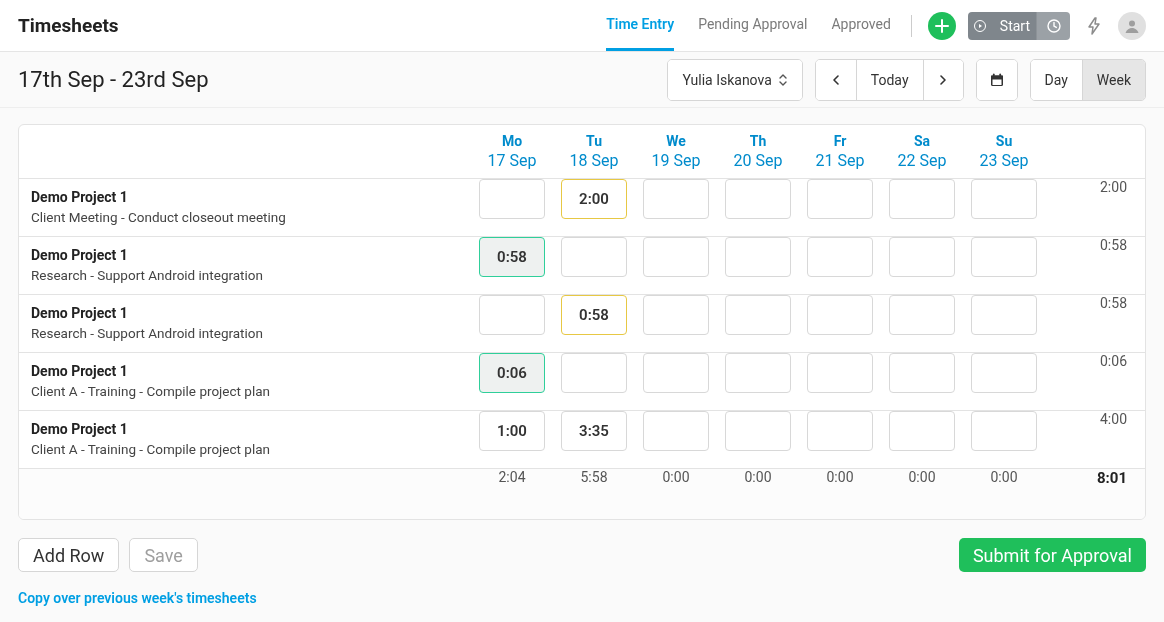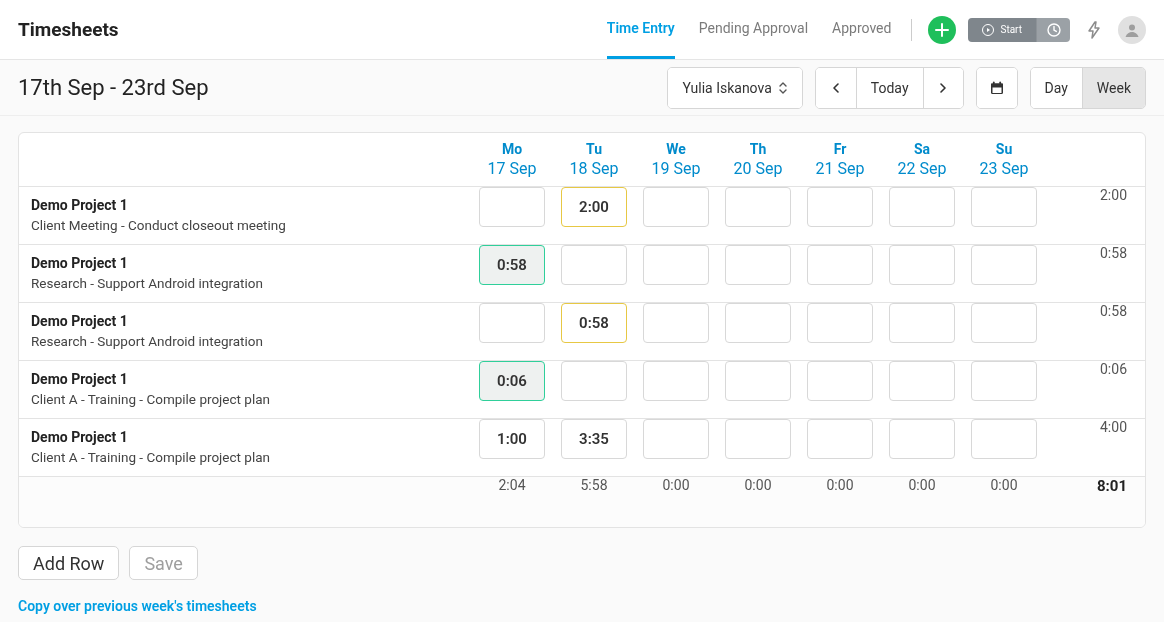--- a/index.html
+++ b/index.html
@@ -5,21 +5,21 @@
   * { box-sizing: border-box; margin: 0; padding: 0; }
   body {
     font-family: -apple-system, BlinkMacSystemFont, "Segoe UI", Roboto, Helvetica, Arial, sans-serif;
     font-size: 14px;
     color: #333;
     background: #fff;
   }
   .topbar {
     display: flex;
     align-items: center;
-    height: 60px;
+    height: 52px;
     padding: 0 18px;
     border-bottom: 1px solid #e5e5e5;
   }
   .title {
     font-size: 19px;
     font-weight: 700;
     color: #222;
   }
   .tabs {
     display: flex;
@@ -64,26 +64,26 @@
     cursor: pointer;
   }
   .start-group {
     display: flex;
     border-radius: 4px;
     overflow: hidden;
   }
   .start-btn {
     display: flex;
     align-items: center;
-    gap: 6px;
+    gap: 14px;
     background: #7f868c;
     color: #fff;
-    padding: 6px 14px;
-    cursor: pointer;
-    font-size: 10px;
+    padding: 6px 6px;
+    cursor: pointer;
+    font-size: 14px;
   }
   .clock-btn {
     display: flex;
     align-items: center;
     justify-content: center;
     background: #9ba1a6;
     color: #fff;
     width: 34px;
     cursor: pointer;
     border-left: 1px solid #8d9398;
@@ -538,16 +538,17 @@
       <div class="day-col">0:00</div>
       <div class="day-col">0:00</div>
       <div class="total-col">8:01</div>
     </div>
 
   </div>
 
   <div class="footer">
     <div class="btn">Add Row</div>
     <div class="btn muted">Save</div>
+    <div class="btn primary">Submit for Approval</div>
   </div>
 
   <a class="link">Copy over previous week's timesheets</a>
 </div>
 
 </body></html>

